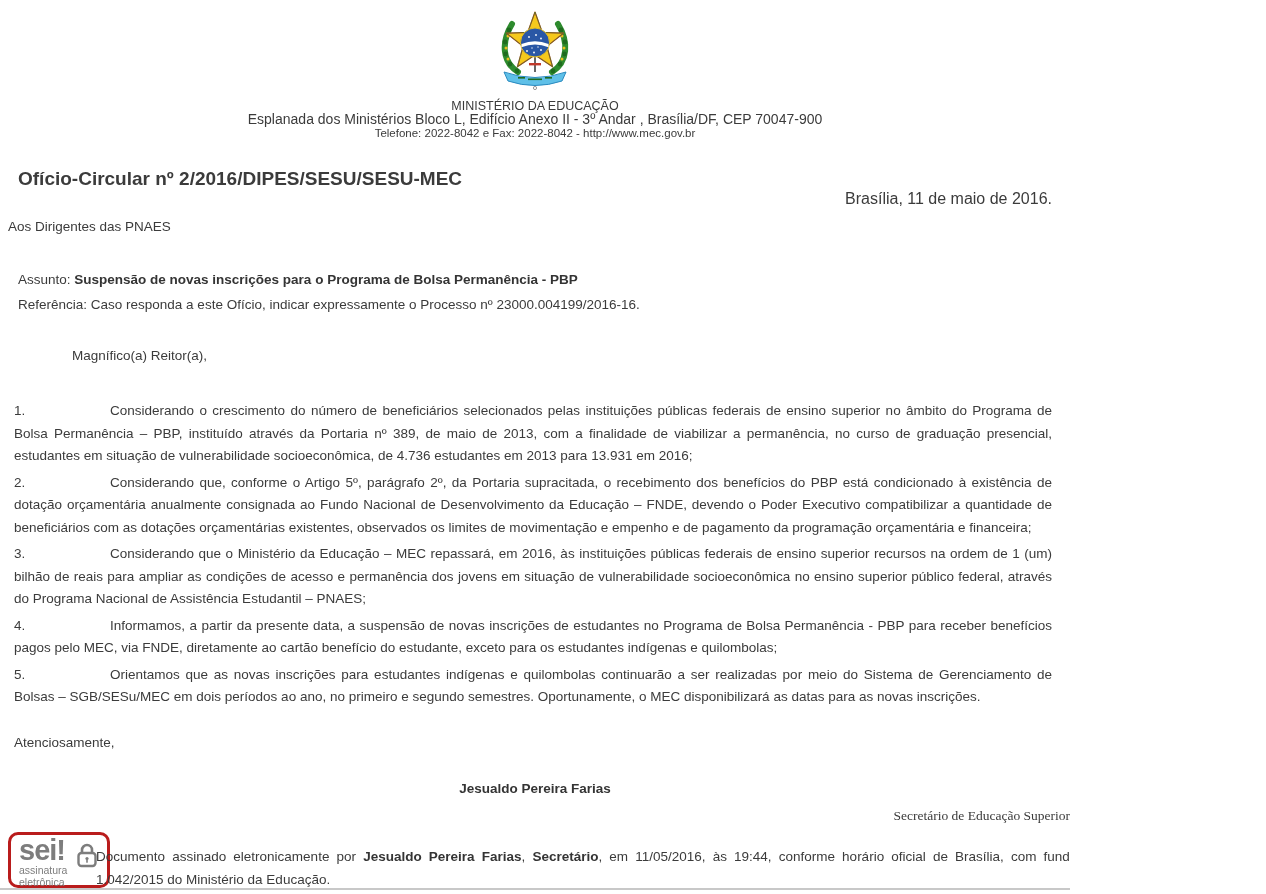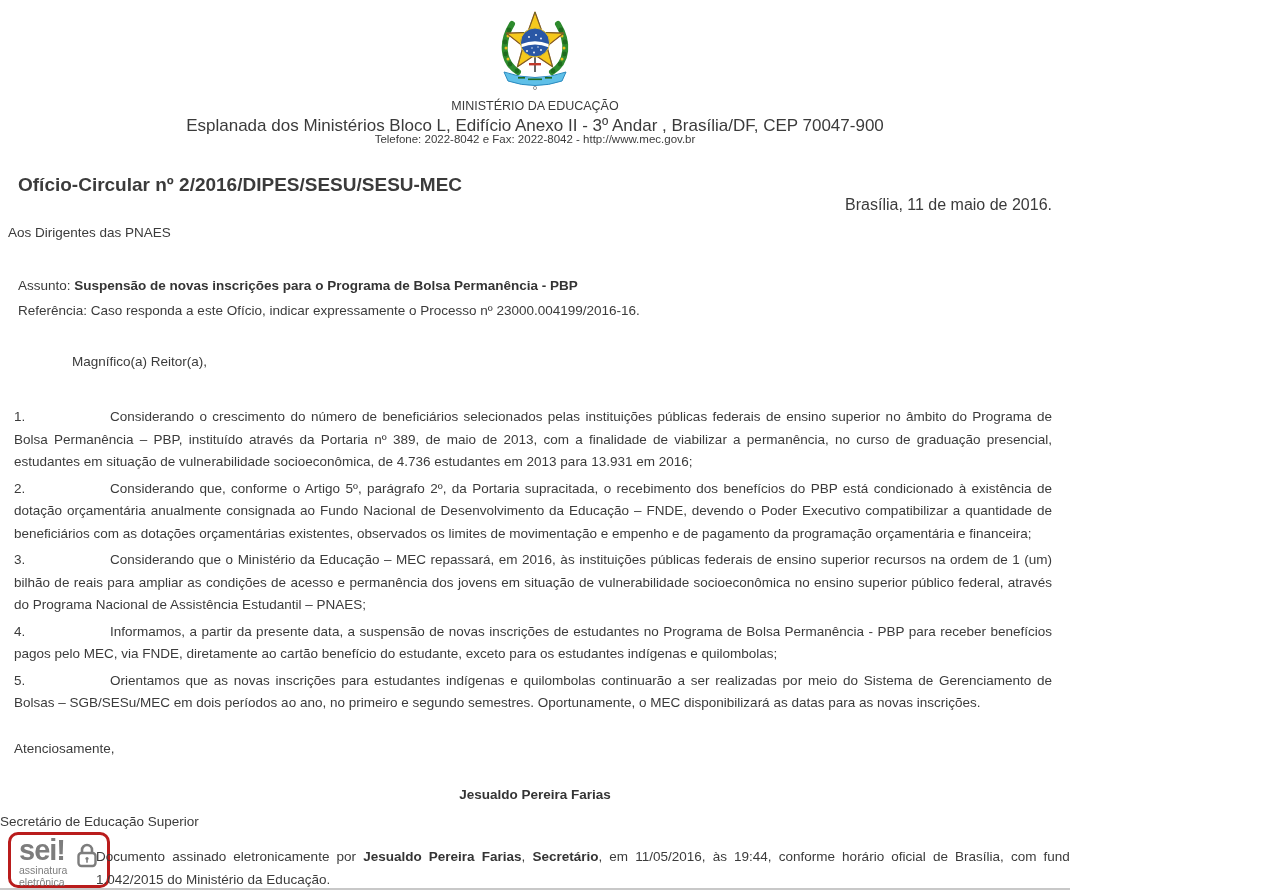--- a/index.html
+++ b/index.html
@@ -4,40 +4,40 @@
 <style>
   html,body{margin:0;padding:0;background:#fff;}
   .page{
     position:relative;width:1070px;height:894px;background:#ffffff;overflow:hidden;
     font-family:"Liberation Sans",sans-serif;color:#3b3b3b;
   }
   
   .letterhead{text-align:center;padding-top:6px;}
   .emblem{display:inline-block;line-height:0;}
   .ministry{font-size:12.5px;line-height:14px;margin-top:3px;}
-  .addr{font-size:17px;line-height:13px;margin-top:6px;}
+  .addr{font-size:14px;line-height:13px;margin-top:0;}
   .contact{font-size:11.5px;line-height:13px;margin-top:1px;}
   
   .doc-number{font-size:19px;margin:28px 18px 0 18px;font-weight:bold;}
   .place-date{font-size:16px;margin:0 18px 0 0;text-align:right;}
   .recipients{font-size:13.5px;margin:11px 0 0 8px;}
   .subject{font-size:13.5px;margin:38px 18px 0 18px;}
   .subject b{font-weight:700;color:#343434;margin-top:8px;}
   .reference{font-size:13.5px;margin:10px 18px 0 18px;}
   .reference .ital{text-align:right;}
   .salutation{font-size:13.5px;margin:36px 18px 0 72px;}
   .paras{margin-top:37px;}
   .para{
     font-size:13.5px;line-height:22.5px;text-align:justify;
     margin:0 18px 4px 14px;
   }
   .pnum{display:inline-block;width:96px;}
   .closing{font-size:13.5px;margin:26px 18px 0 14px;}
   .signer-name{font-size:13.5px;font-weight:700;text-align:center;margin-top:31px;color:#343434;}
-  .signer-role{font-size:13.5px;text-align:left;margin-top:12px;}
+  .signer-role{font-size:13.5px;text-align:right;margin-top:12px;font-family:Liberation Serif, serif;}
   
   .sei-box{
     position:absolute;left:8px;top:832px;width:88px;height:48px;
     border:3px solid #b91c1c;border-radius:10px;background:#fff;
     padding:2px 0 0 8px;
   }
   .sei-brand{font-size:29px;font-weight:700;color:#7d7d7d;line-height:26px;letter-spacing:-1px;display:inline-block;}
   .sei-lock{position:absolute;right:9px;top:8px;line-height:0;}
   .sei-sub{font-size:10.5px;line-height:11px;color:#7d7d7d;margin-top:1px;}
   .footer-text{

